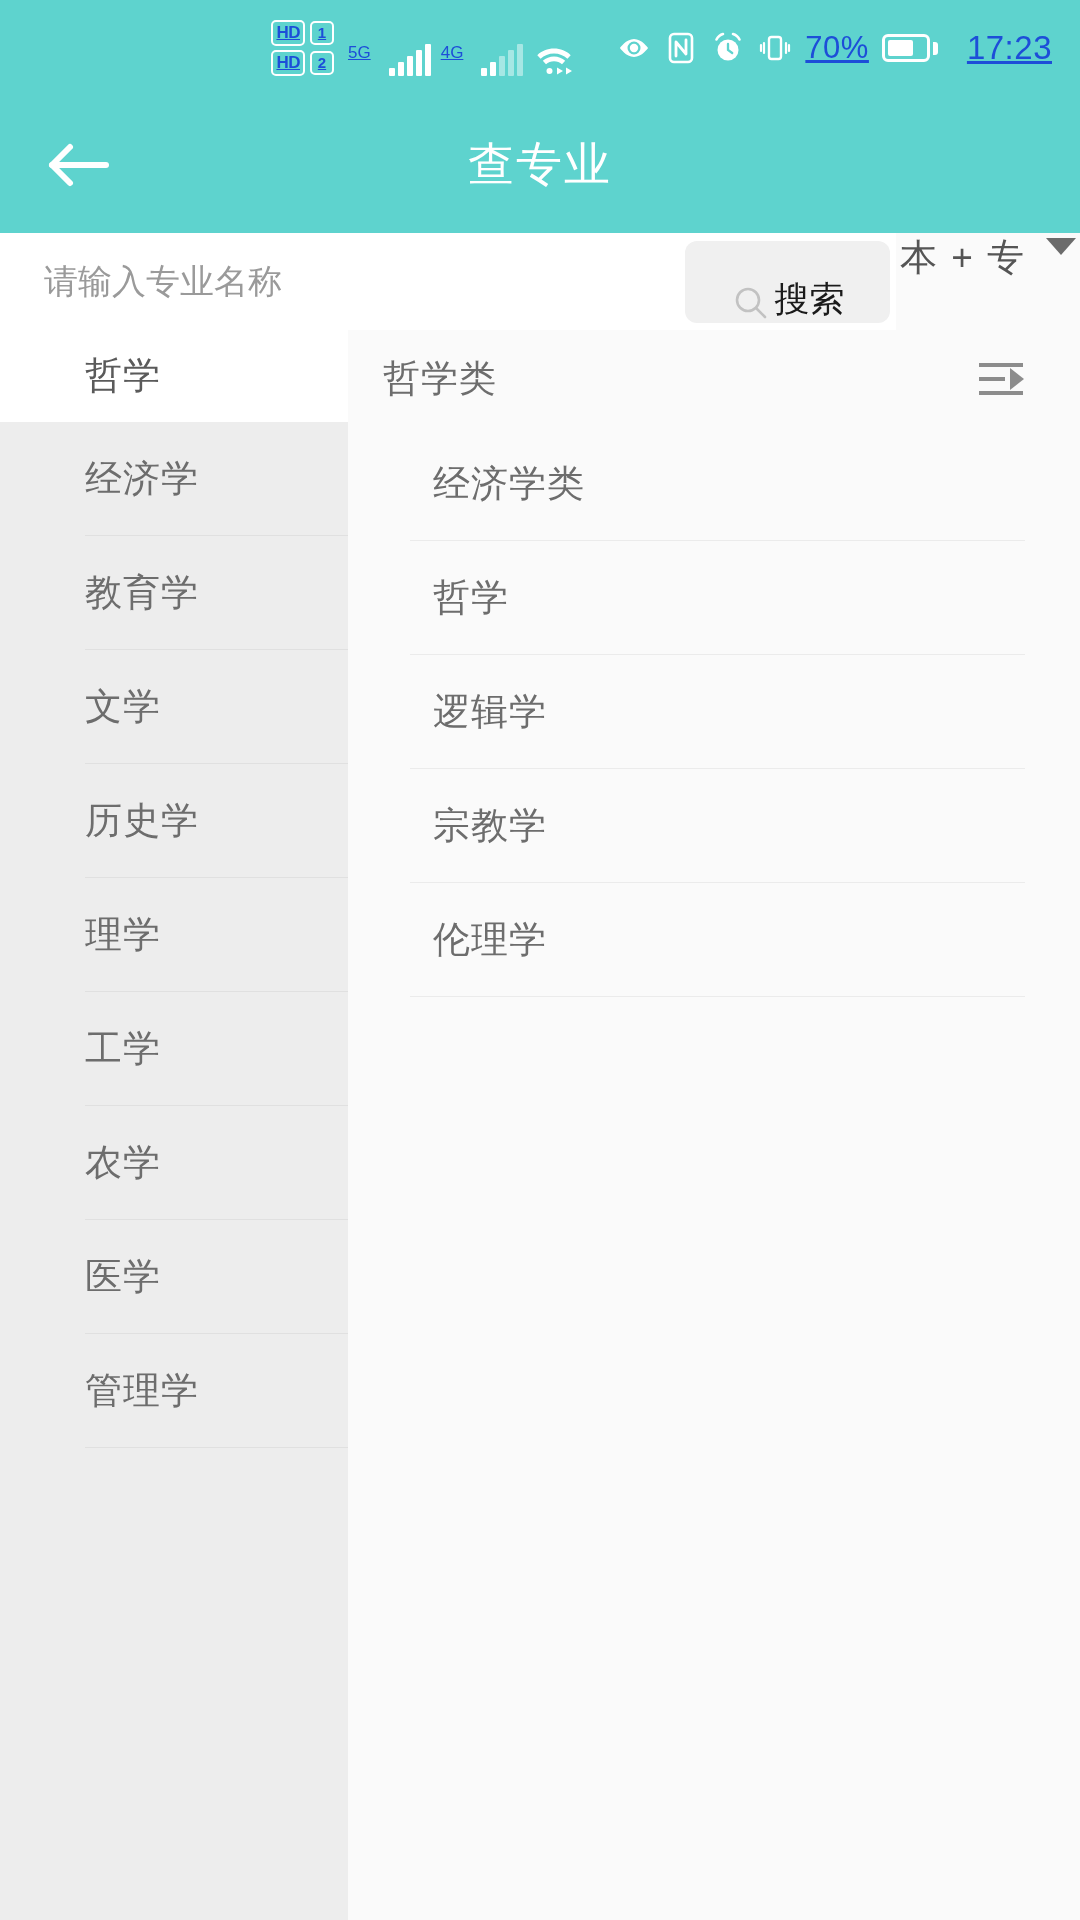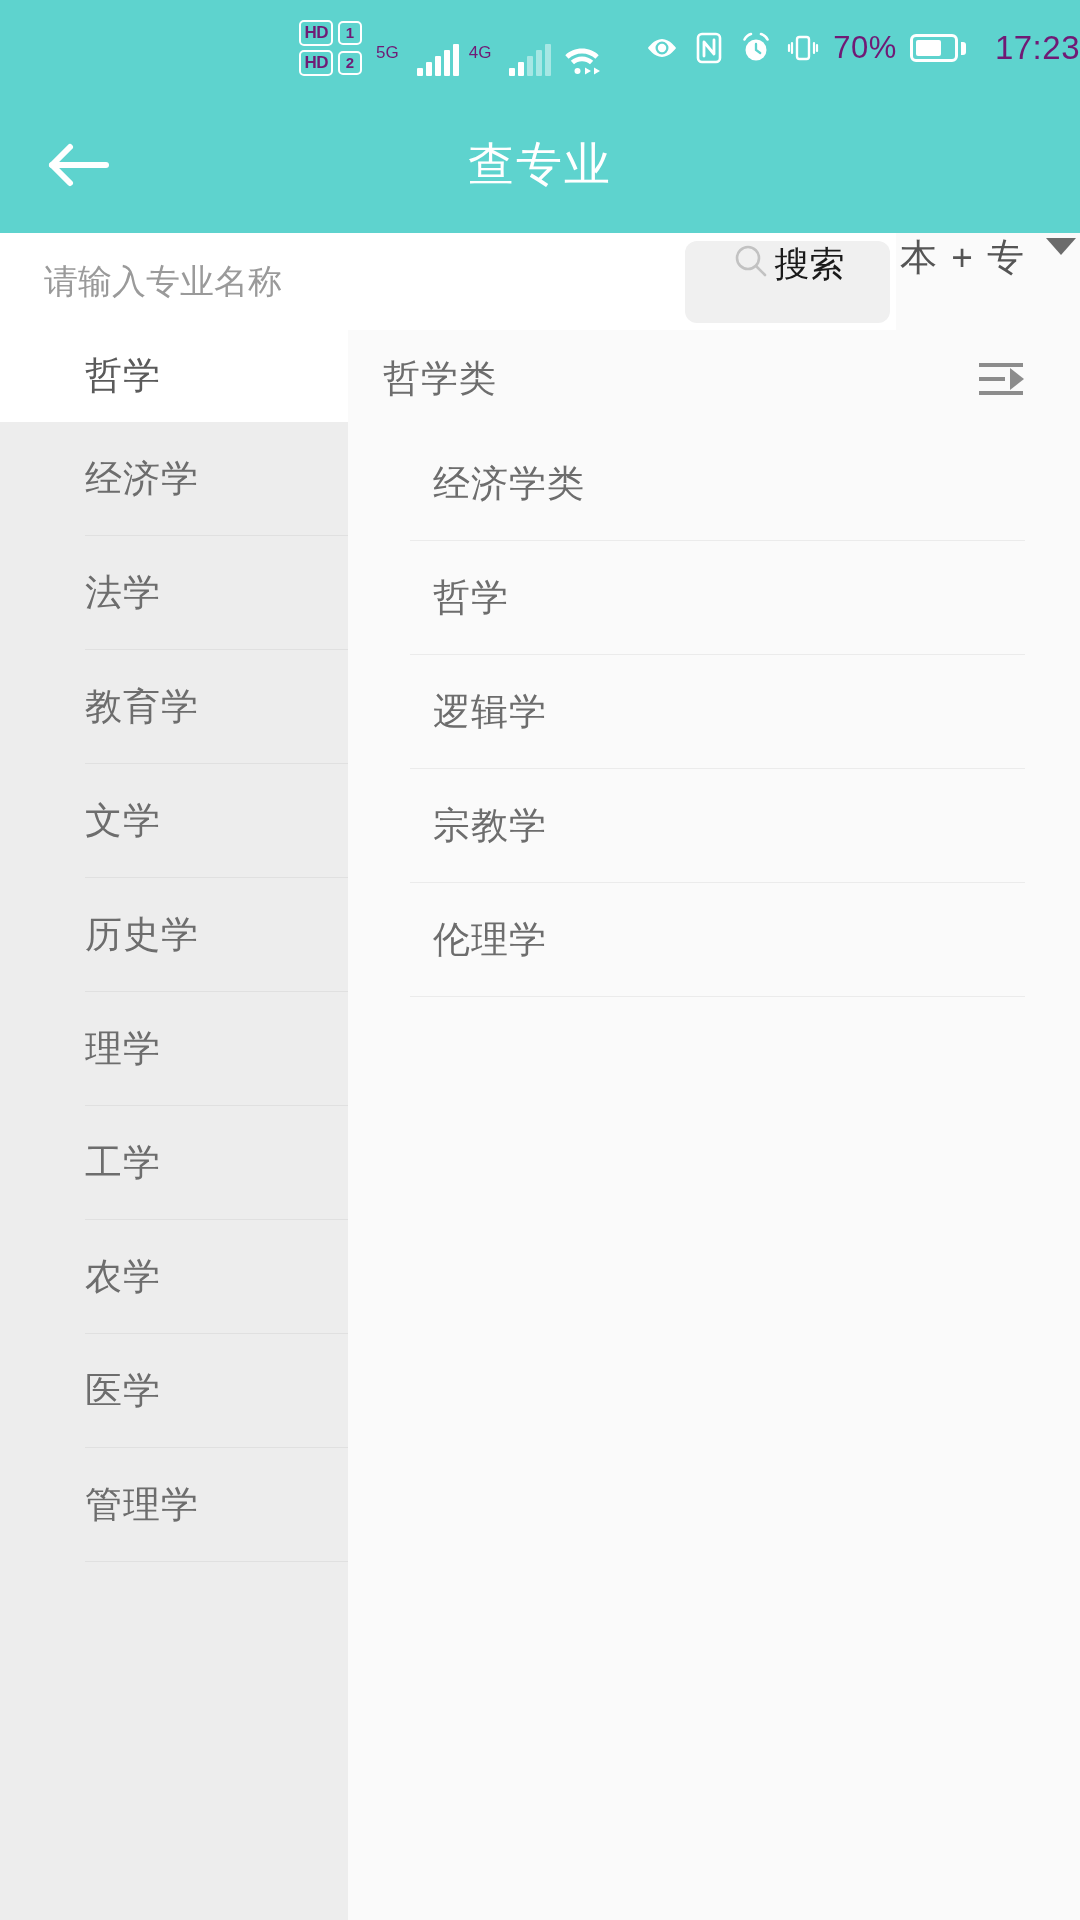--- a/index.html
+++ b/index.html
@@ -6,21 +6,21 @@
   html, body {
     width:1080px; height:1920px;
     font-family:"Liberation Sans","DejaVu Sans",sans-serif;
     background:#ffffff; overflow:hidden;
   }
 
   
   .statusbar{
     position:relative; height:96px; background:#5ed3ce;
     display:flex; align-items:center; justify-content:flex-end;
-    color:#701a75;
+    padding-right:28px; color:#1d4ed8;text-decoration:underline;
   }
   .sb-group{ display:flex; align-items:flex-end; gap:10px; }
   .sb-hd{ display:flex; flex-direction:column; gap:4px; margin-right:4px; }
   .hd-row{ display:flex; align-items:center; gap:5px; }
   .hd-box{
     border:2px solid #fff; border-radius:5px;
     font-size:17px; line-height:17px; font-weight:bold;
     padding:2px 3px 3px 3px; letter-spacing:-0.5px;
   }
   .sim-box{
@@ -67,21 +67,21 @@
     height:97px; background:#ffffff; display:flex; align-items:center;
   }
   .search-input{
     flex:1; border:none; outline:none; background:transparent;
     font-size:34px; color:#3a3a3a; padding-left:44px;
     font-family:"Liberation Sans","DejaVu Sans",sans-serif;
   }
   .search-input::placeholder{ color:#9a9a9a; }
   .search-btn{
     width:205px; height:82px; background:#f0f0f0; border:none; border-radius:12px;
-    display:flex; align-items:flex-start; justify-content:center; gap:4px;
+    display:flex; align-items:flex-end; justify-content:center; gap:4px;
     cursor:pointer; margin-right:6px;
   }
   .mag{ width:40px; height:40px; display:block; }
   .search-btn-label{ font-size:35px; color:#1b1b1b; }
   .filter-box{
     width:184px; height:97px; background:#fafafa;
     display:flex; align-items:flex-start; justify-content:center; gap:20px;
     cursor:pointer;
   }
   .filter-label{ font-size:37px; color:#555555; letter-spacing:2px; }
@@ -245,23 +245,20 @@
 <div class="body">
 
   <div class="sidebar">
     <div class="side-item active">
       <span class="lbl">哲学</span>
     </div>
     <div class="side-item sep">
       <span class="lbl">经济学</span>
     </div>
     <div class="side-item sep">
-      <span class="lbl">法学</span>
-    </div>
-    <div class="side-item sep">
       <span class="lbl">教育学</span>
     </div>
     <div class="side-item sep">
       <span class="lbl">文学</span>
     </div>
     <div class="side-item sep">
       <span class="lbl">历史学</span>
     </div>
     <div class="side-item sep">
       <span class="lbl">理学</span>

